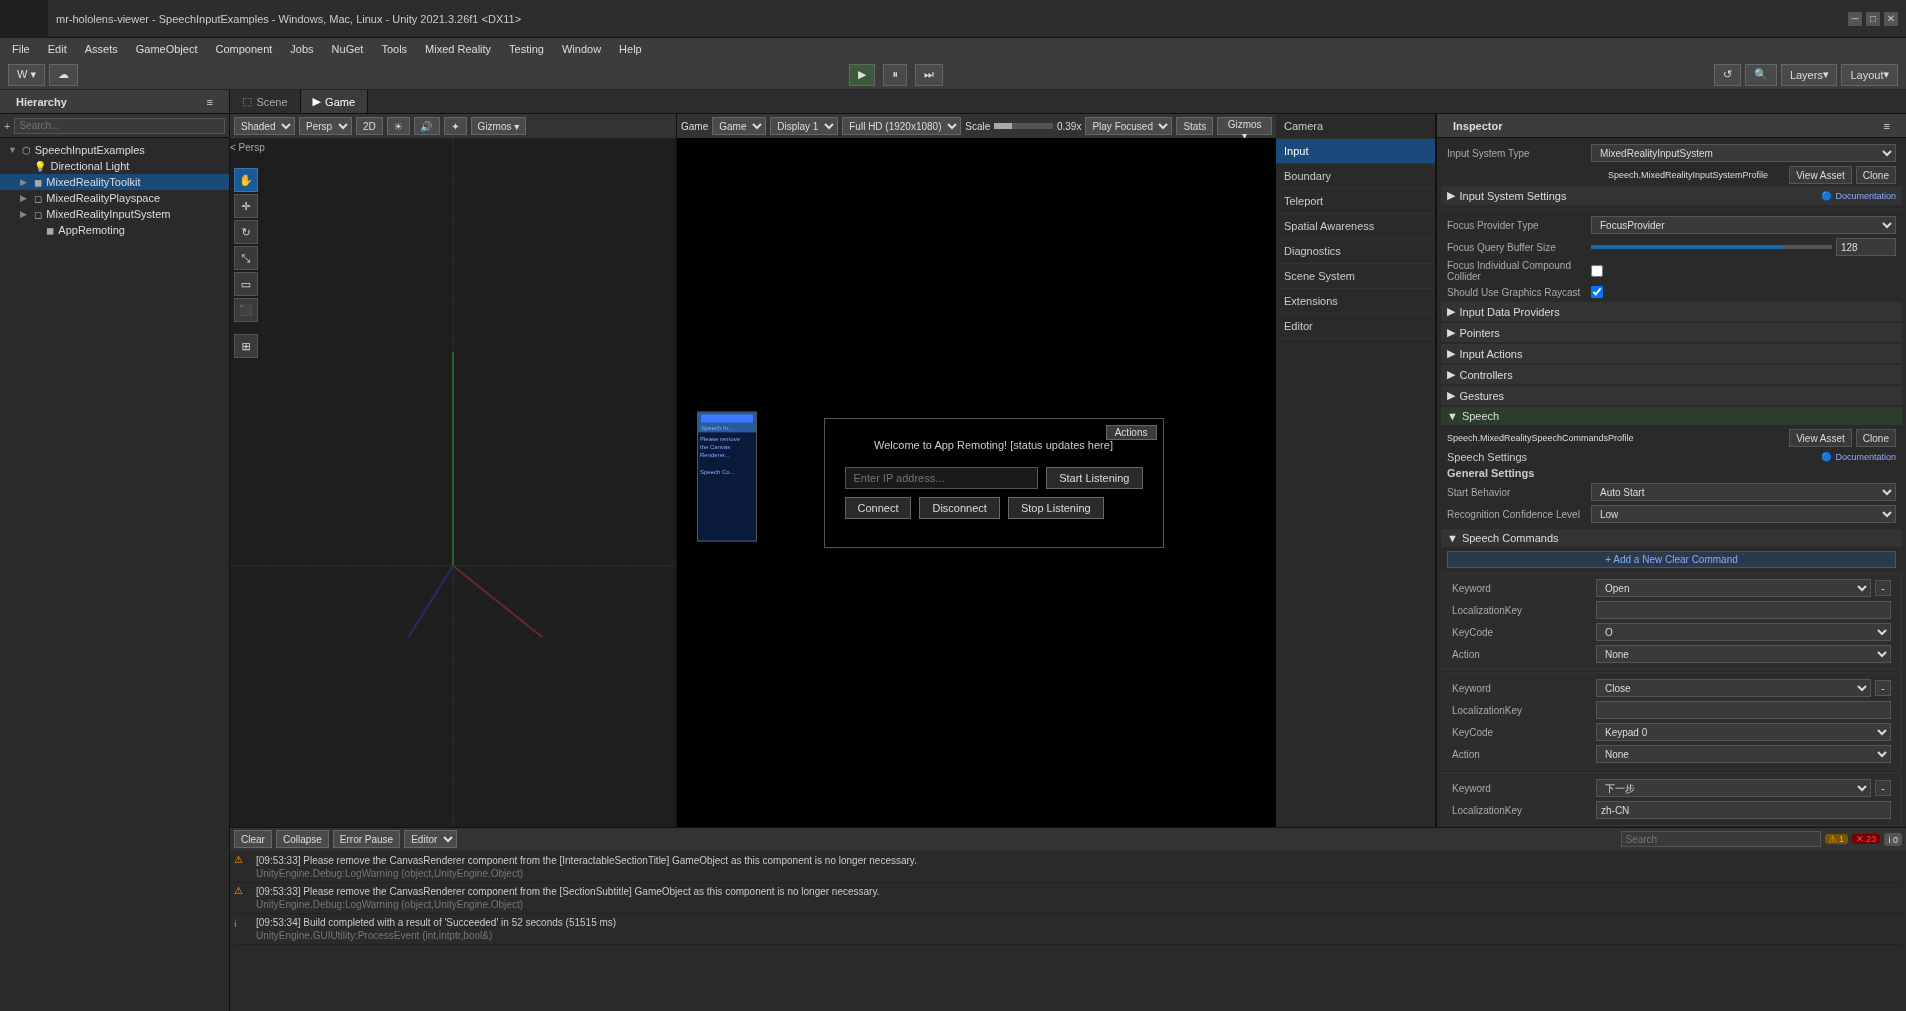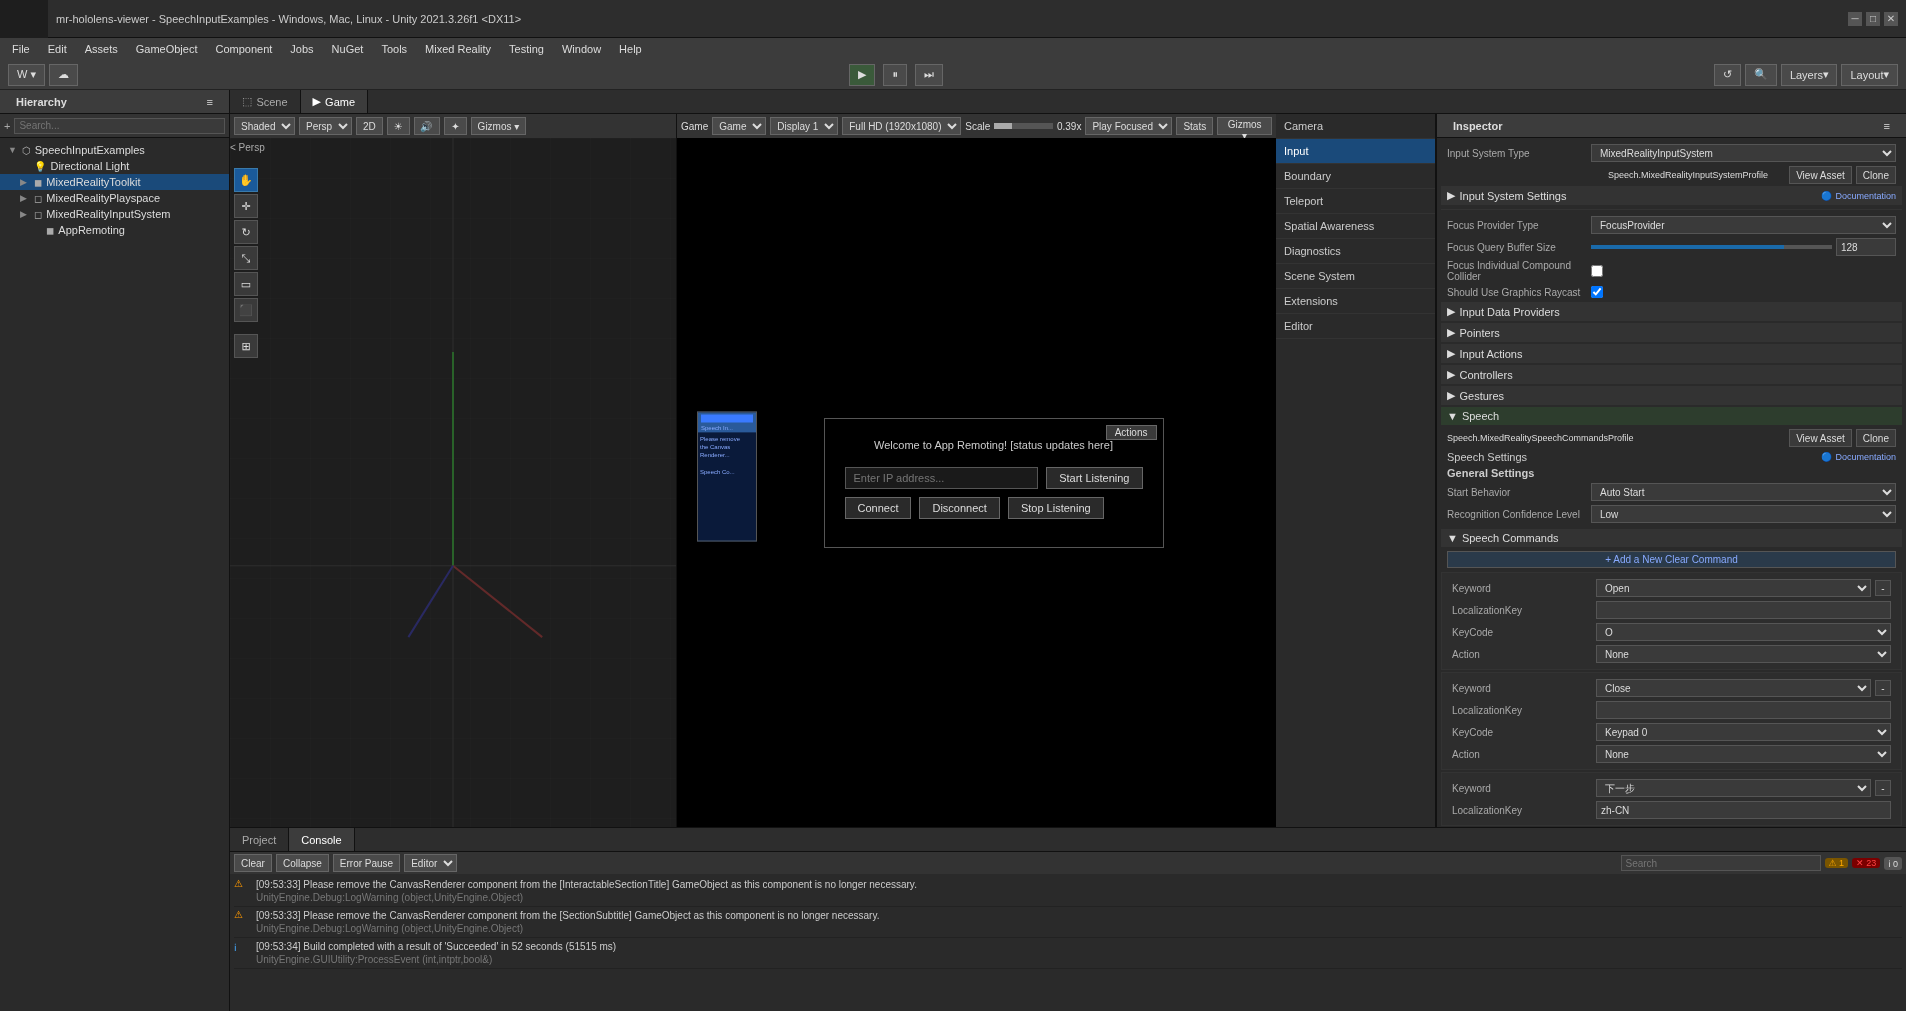--- a/index.html
+++ b/index.html
@@ -953,24 +953,20 @@
               <input class="inspector-dropdown" type="text" value="zh-CN" style="">
             </div>
 
           </div>
 
         </div>
       </div>
     </div>
 
     <div class="bottom-panel">
-      <div class="bottom-tabs">
-        <div class="bottom-tab">Project</div>
-        <div class="bottom-tab active">Console</div>
-      </div>
       <div class="console-toolbar">
         <button class="scene-btn">Clear</button>
         <button class="scene-btn">Collapse</button>
         <button class="scene-btn">Error Pause</button>
         <select class="scene-dropdown">
           <option>Editor</option>
         </select>
         <div style="flex:1;"></div>
         <input class="console-search" type="text" placeholder="Search" style="">
         <span class="badge warning">⚠ <span>1</span></span>

